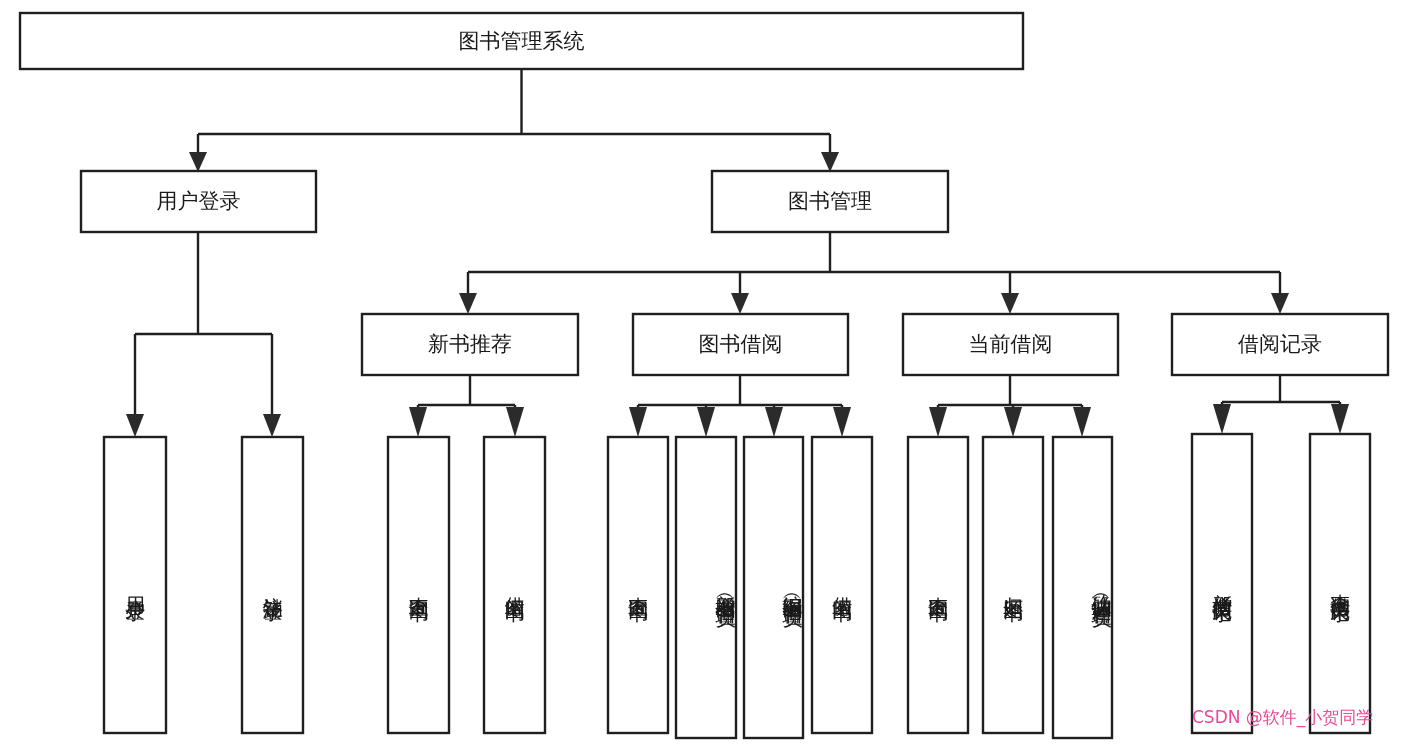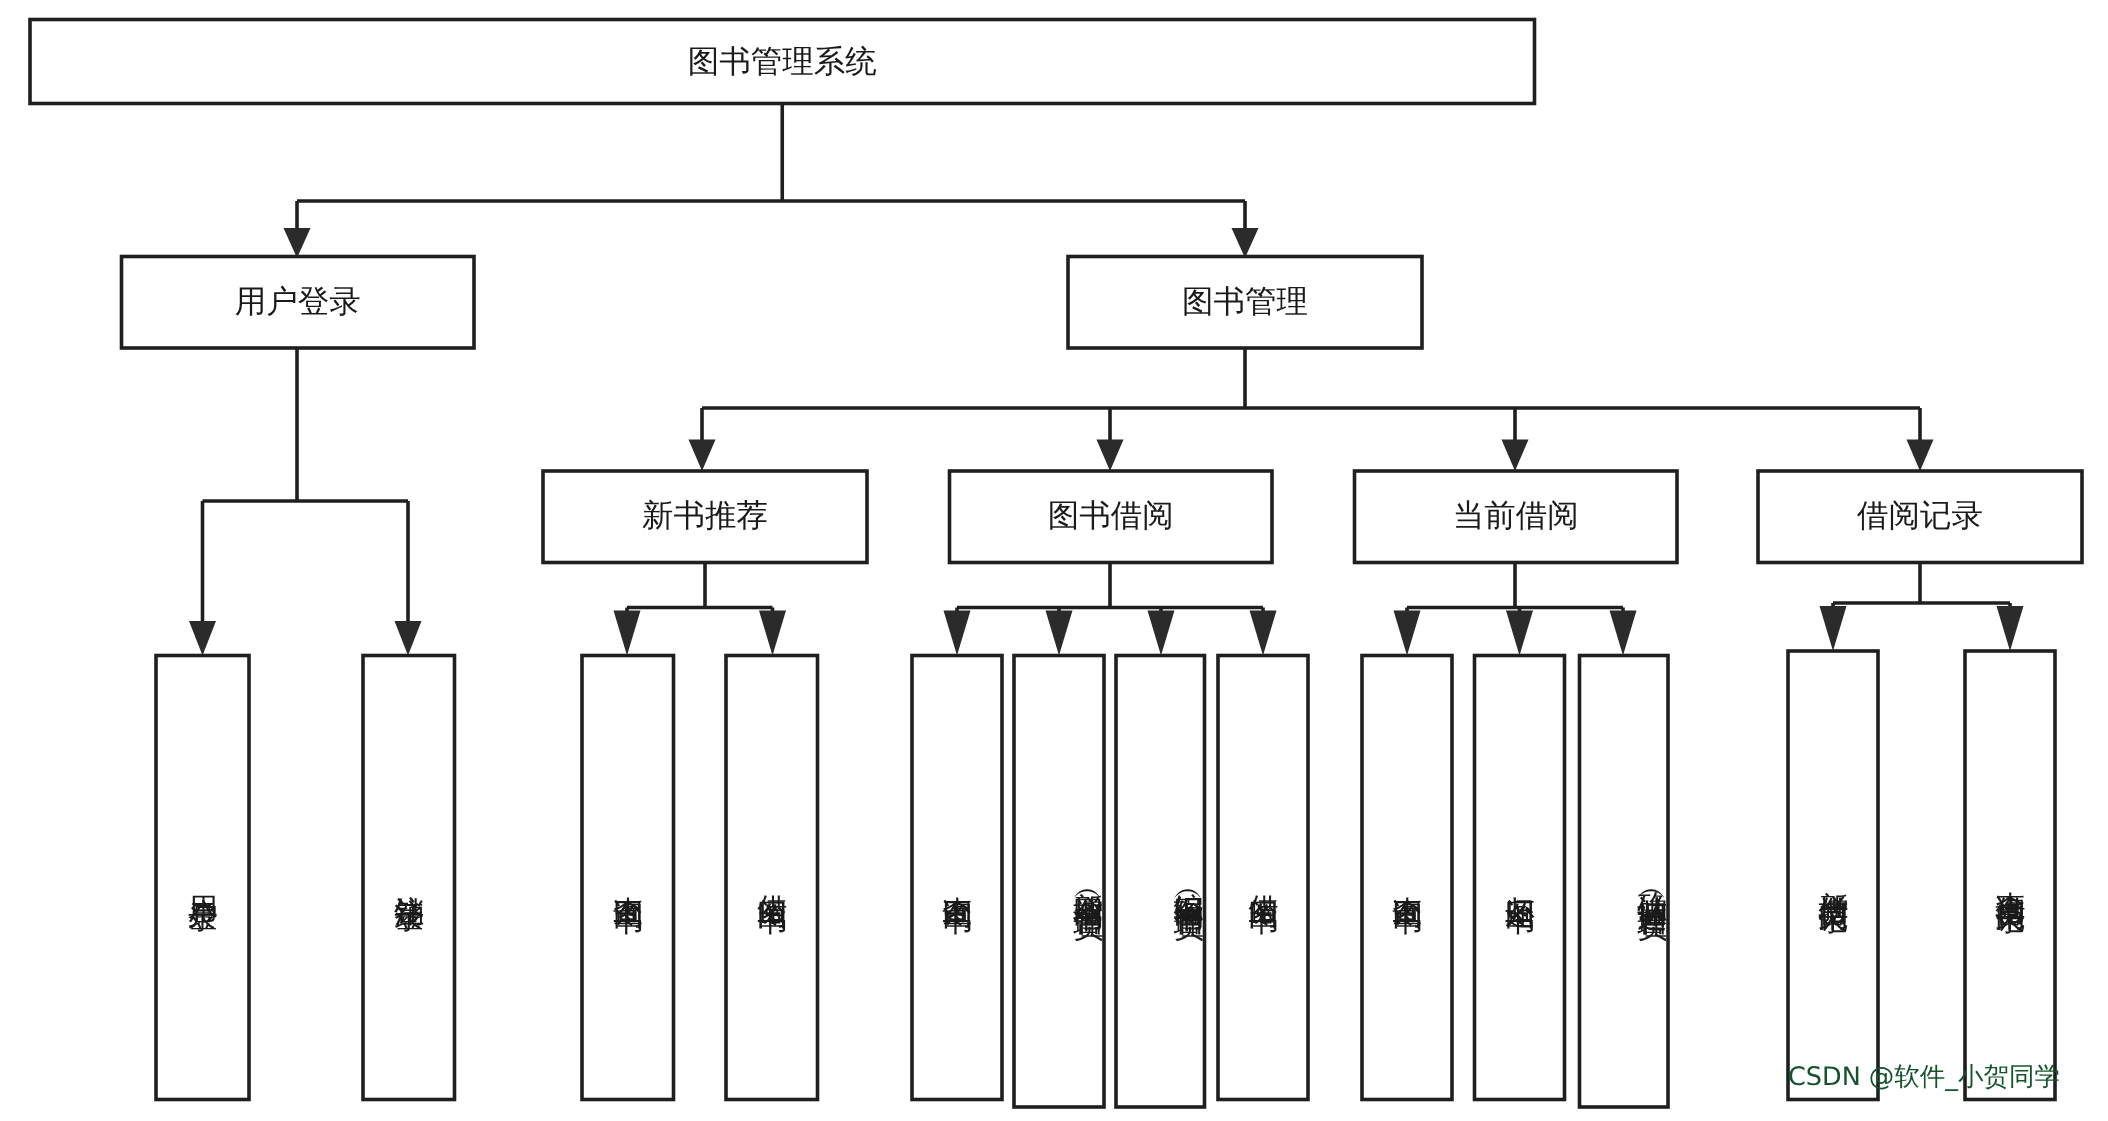--- a/index.html
+++ b/index.html
@@ -61,21 +61,21 @@
     align-items: center;
     justify-content: center;
     text-align: center;
     white-space: nowrap;
     pointer-events: none;
   }
   .watermark {
     position: absolute;
     font-family: "DejaVu Sans", "Liberation Sans", sans-serif;
     font-size: 17px;
-    color: #14532d;
+    color: #ec4899;
     white-space: nowrap;
   }
 </style>
 </head>
 <body>
 
 <div id="diagram-root">
 
   <svg class="flow" viewBox="0 0 1405 747">
 

